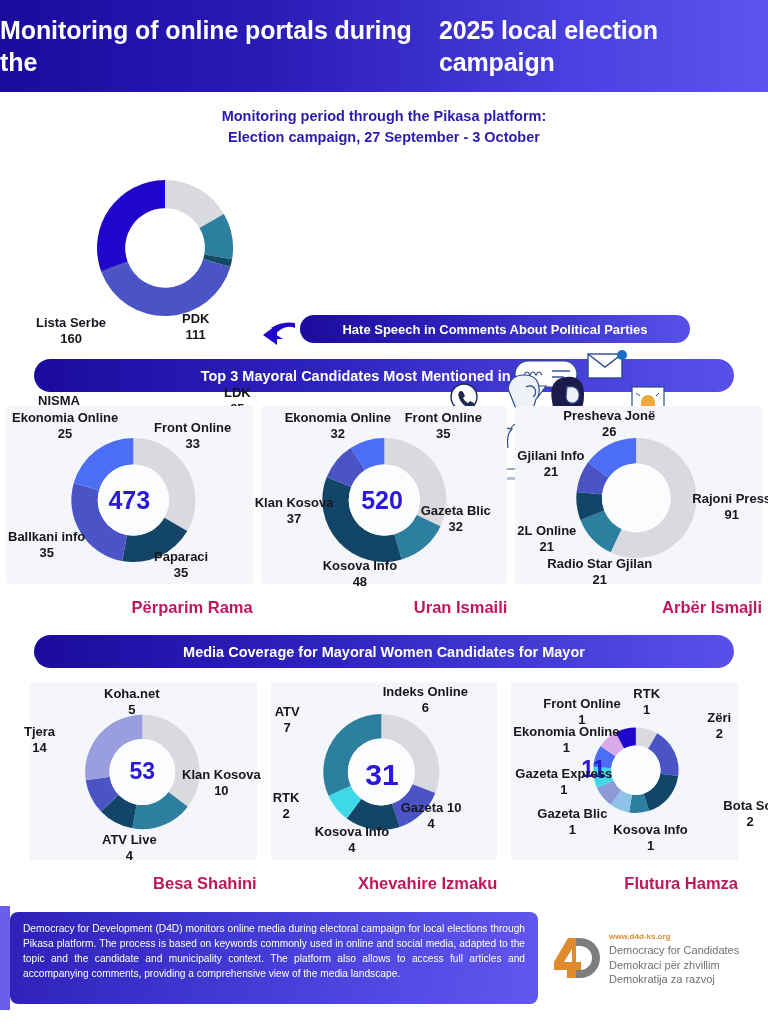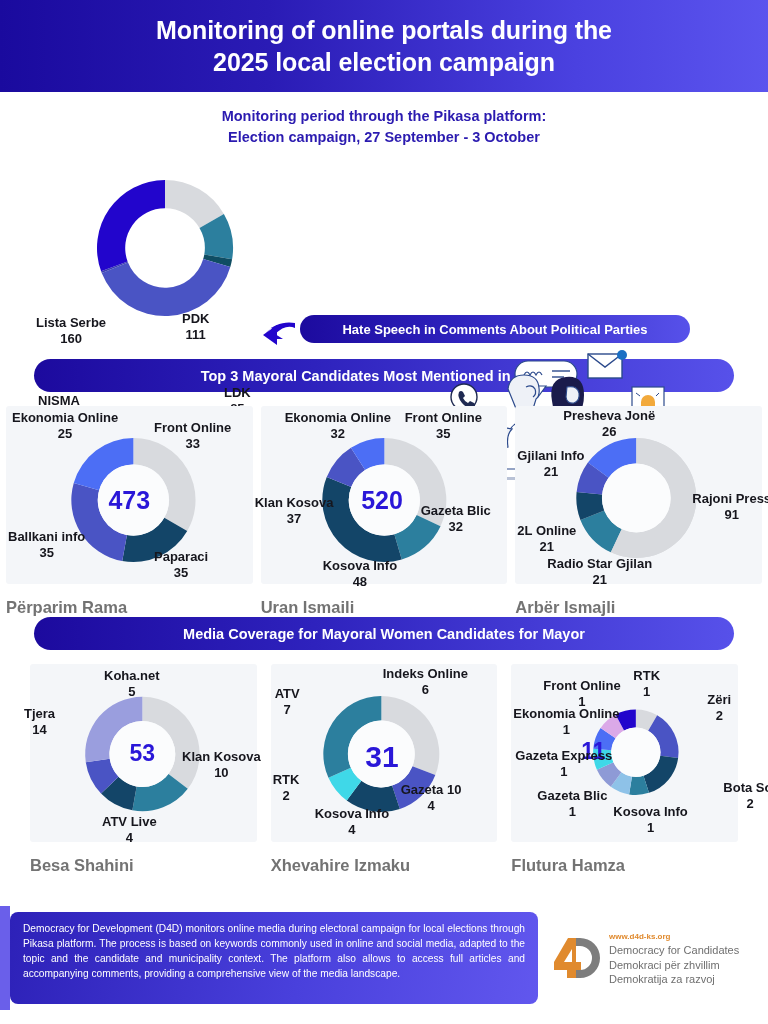--- a/index.html
+++ b/index.html
@@ -8,21 +8,21 @@
     font-family: "Liberation Sans", sans-serif;
     background: #ffffff;
     overflow: hidden;
     position: relative;
   }
 
   
   .header {
     height: 92px;
     background: linear-gradient(90deg, #1a0a9e 0%, #2a1bb5 35%, #4a41e0 75%, #5b54ee 100%);
-    display: flex; flex-direction: column;
+    display: flex; 
     align-items: center; justify-content: center;
     color: #fff;
   }
   .header-line {
     font-size: 25px; font-weight: bold; line-height: 1.28;
     letter-spacing: -0.1px;
   }
 
   
   .subtitle {
@@ -64,22 +64,22 @@
   
   .cards { display: flex; gap: 8px; padding: 0 6px; }
   .card {
     background: #f4f6f9;
     border-radius: 3px;
     position: relative;
     flex: 1;
     height: 178px;
   }
   .cand-name {
-    text-align: left;
-    color: #737373; font-weight: bold; font-size: 16.5px;
+    text-align: right;
+    color: #be185d; font-weight: bold; font-size: 16.5px;
     margin-top: 14px;
   }
   .names-row { display: flex; gap: 8px; padding: 0 6px; }
   .names-row > div { flex: 1; }
 
   .center-total {
     position: absolute;
     font-weight: bold; color: #2a17d8;
     text-align: center;
   }
@@ -318,21 +318,21 @@
     </div>
   </div>
 </div>
 
 <div class="names-row">
   <div class="cand-name">Përparim Rama</div>
   <div class="cand-name">Uran Ismaili</div>
   <div class="cand-name">Arbër Ismajli</div>
 </div>
 
-<div class="banner" style="width:700px; ">Media Coverage for Mayoral Women Candidates for Mayor</div>
+<div class="banner" style="width:700px; margin-top:18px;">Media Coverage for Mayoral Women Candidates for Mayor</div>
 
 <div class="cards" style="margin-top:14px; padding:0 30px; gap:14px;">
 
   <div class="card">
     <svg width="100%" height="178" viewBox="0 0 230 178">
       <g transform="translate(114,90)">
         <path d="M 0 -58 A 58 58 0 0 1 46.1 35.3 L 26.5 20.3 A 33.4 33.4 0 0 0 0 -33.4 Z" fill="#d8dade"></path>
         <path d="M 46.1 35.3 A 58 58 0 0 1 -10.1 57.1 L -5.8 32.9 A 33.4 33.4 0 0 0 26.5 20.3 Z" fill="#2c7f9e"></path>
         <path d="M -10.1 57.1 A 58 58 0 0 1 -41.9 40.1 L -24.1 23.1 A 33.4 33.4 0 0 0 -5.8 32.9 Z" fill="#134568"></path>
         <path d="M -41.9 40.1 A 58 58 0 0 1 -57.4 8.4 L -33.1 4.8 A 33.4 33.4 0 0 0 -24.1 23.1 Z" fill="#4a54c4"></path>

